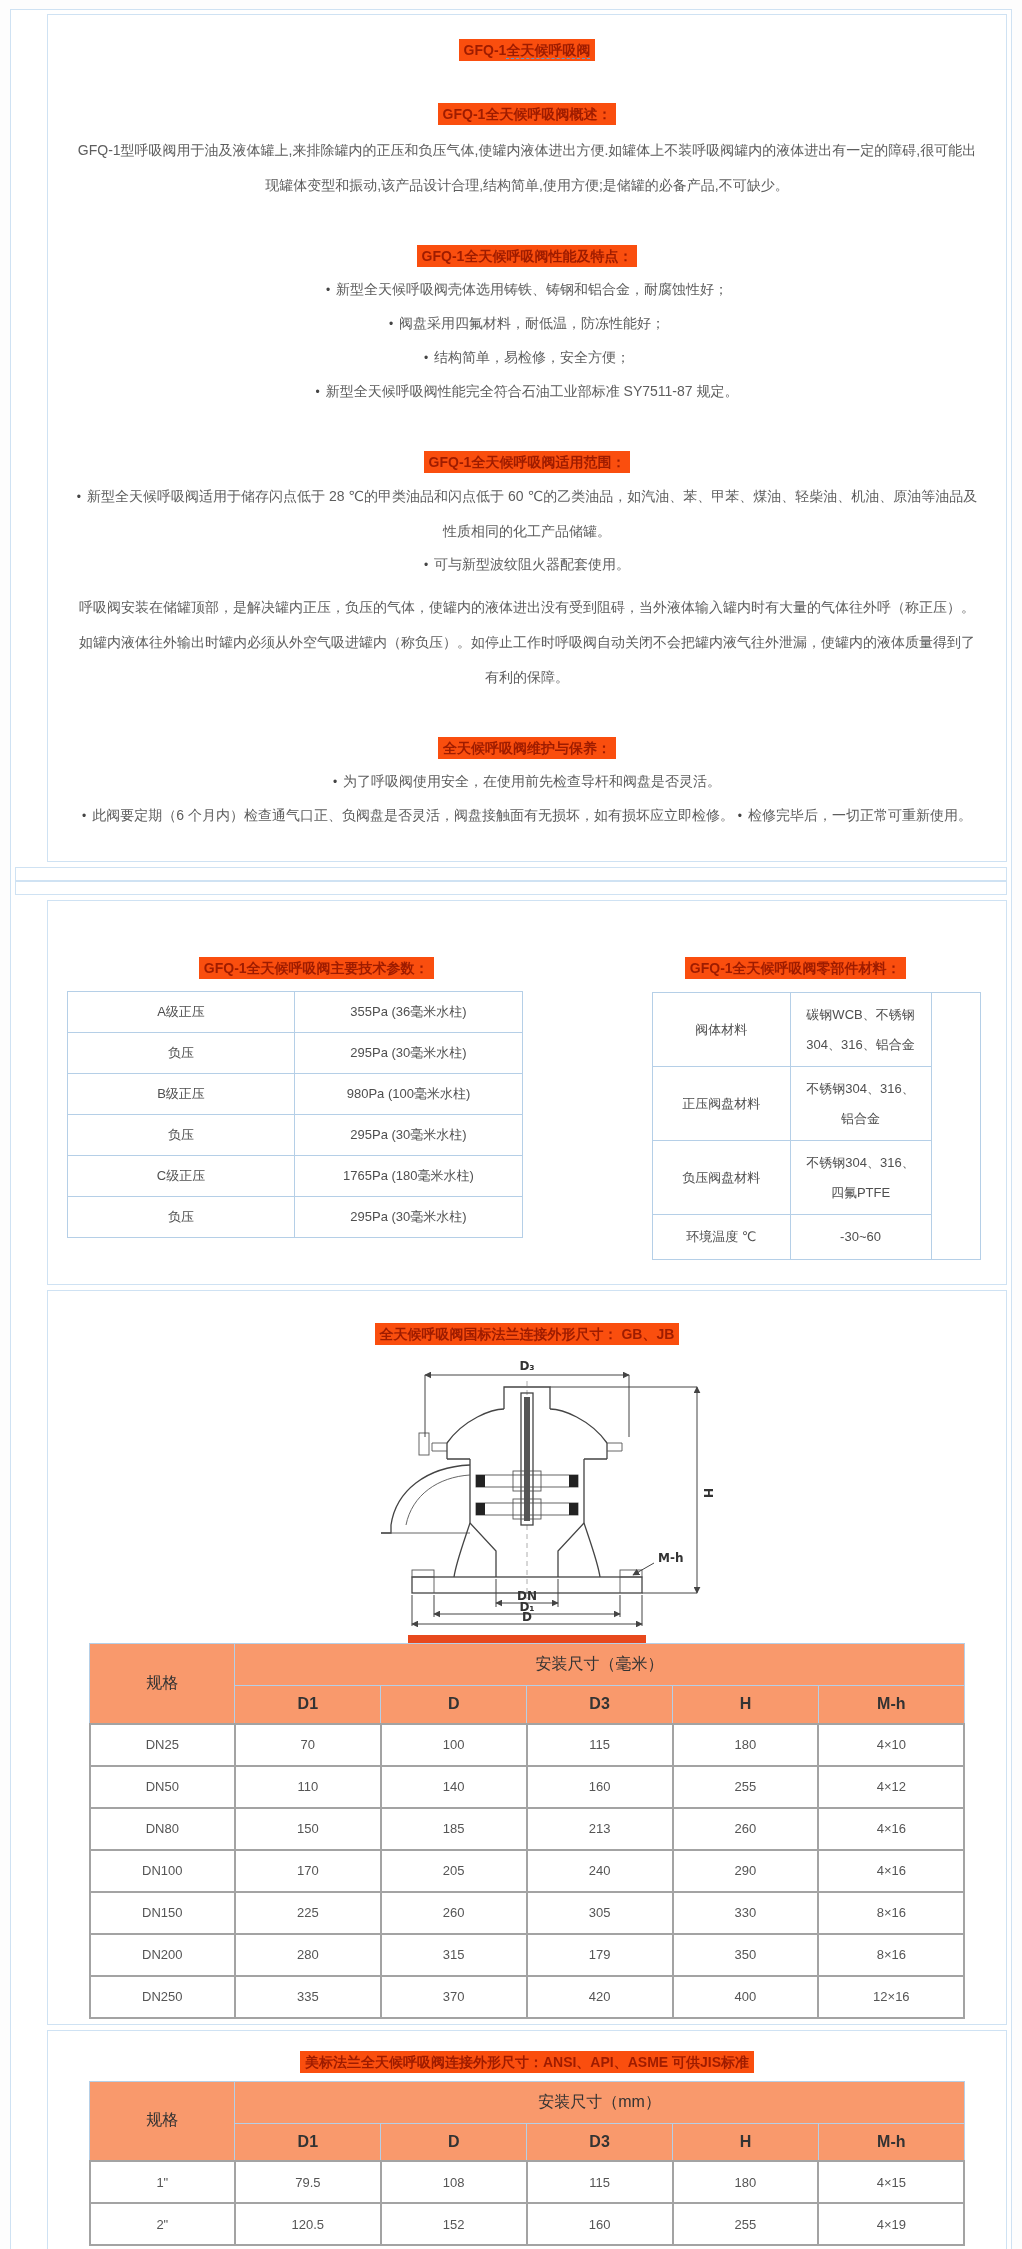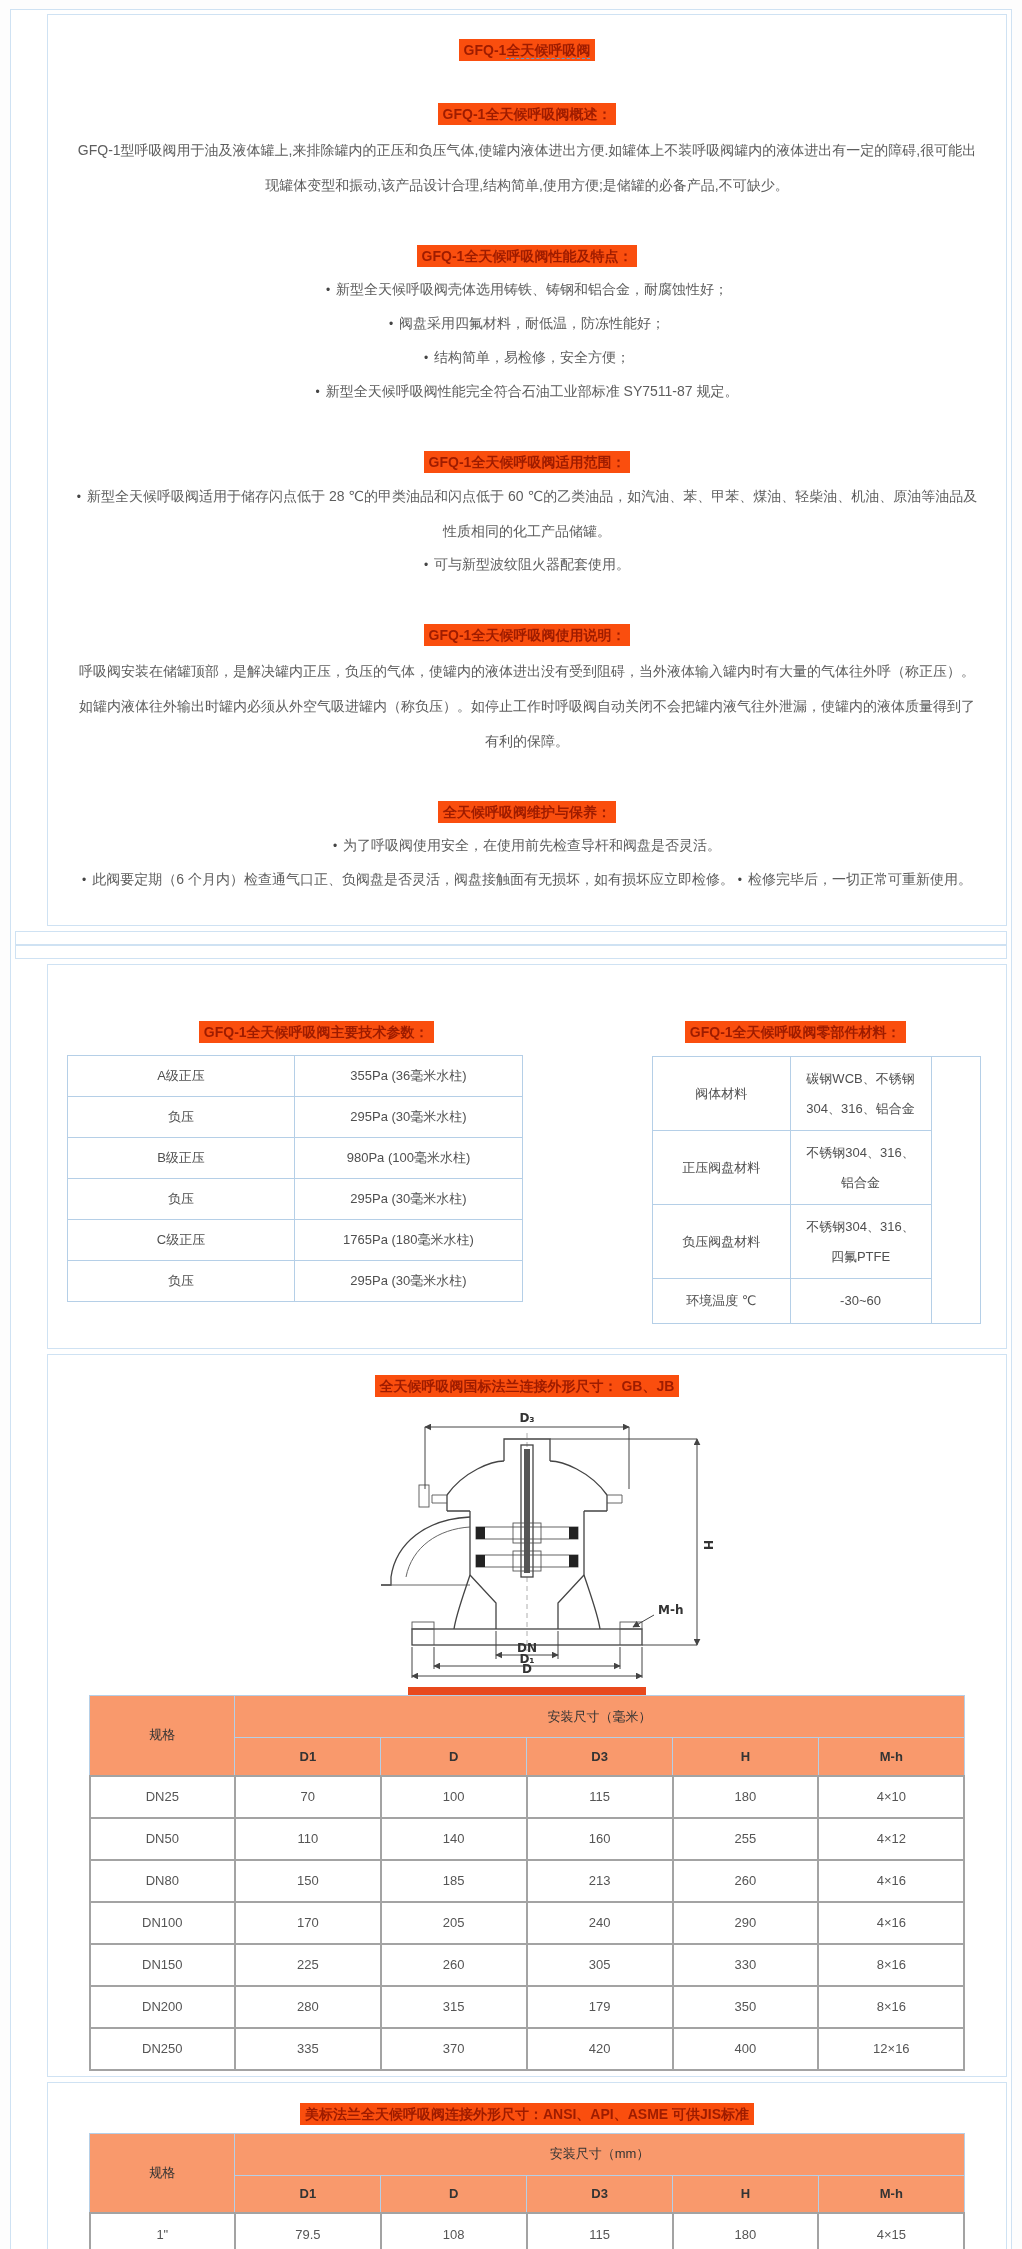--- a/index.html
+++ b/index.html
@@ -39,29 +39,29 @@
   .mat-table { width:78%; margin:13px 6% 0 16%; }
   .mat-table td {
     border:1px solid #b5cfe7; text-align:center; font-size:13px; color:#4f4f4f;
   }
   .mat-table .mlabel { width:42%; }
   .mat-table .mval  { width:43%; line-height:30px; padding:4px 14px; }
   .mat-table .mempty{ width:15%; }
   .mat-table tr.tall td { height:74px; }
   .mat-table tr.short td { height:45px; }
   
-  .box-gb { margin-top:20px; padding:20px 0 5px; text-align:center; }
+  .box-gb { margin-top:20px; padding:32px 0 5px; text-align:center; }
   .box-ansi { margin-top:8px; padding:10px 0 6px; text-align:center; }
   .diagram-wrap { margin:6px auto 0; width:470px; }
   .red-bar { width:238px; height:8px; background:#e8491d; margin:4px auto 0; }
   
   .dim-table { width:91.5%; margin:0 auto; }
   .dim-table th {
     background:#f9996c; border:1px solid #b5cfe7; font-weight:normal;
-    color:#333; font-size:13px;
+    color:#333; font-size:16px;
   }
   .dim-table thead tr:first-child th { height:42px; }
   .dim-table thead tr:last-child th { height:38px; }
   .dim-table th.speccol { width:16.6%; }
   .dim-table th.dimcol { width:16.68%;font-weight:bold; }
   .dim-table td {
     border:2px solid #a3a3a3; height:42px; text-align:center;
     font-size:13px; color:#555; background:#fff;
   }
   svg text { font-family:"DejaVu Sans",sans-serif; font-size:12px; fill:#333; font-weight:bold; }
@@ -91,23 +91,20 @@
     <p class="bullet-line"><span class="blt">•</span><span>阀盘采用四氟材料，耐低温，防冻性能好；</span></p>
     <p class="bullet-line"><span class="blt">•</span><span>结构简单，易检修，安全方便；</span></p>
     <p class="bullet-line"><span class="blt">•</span><span>新型全天候呼吸阀性能完全符合石油工业部标准 SY7511-87 规定。</span></p>
 
     <div class="section-head">
       <span class="banner">GFQ-1全天候呼吸阀适用范围：</span>
     </div>
     <p class="bullet-line" style="line-height:34px"><span class="blt">•</span><span>新型全天候呼吸阀适用于储存闪点低于 28 ℃的甲类油品和闪点低于 60 ℃的乙类油品，如汽油、苯、甲苯、煤油、轻柴油、机油、原油等油品及性质相同的化工产品储罐。</span></p>
     <p class="bullet-line"><span class="blt">•</span><span>可与新型波纹阻火器配套使用。</span></p>
 
-    <div class="section-head">
-      <span class="banner">GFQ-1全天候呼吸阀使用说明：</span>
-    </div>
     <p class="para">呼吸阀安装在储罐顶部，是解决罐内正压，负压的气体，使罐内的液体进出没有受到阻碍，当外液体输入罐内时有大量的气体往外呼（称正压）。如罐内液体往外输出时罐内必须从外空气吸进罐内（称负压）。如停止工作时呼吸阀自动关闭不会把罐内液气往外泄漏，使罐内的液体质量得到了有利的保障。</p>
 
     <div class="section-head">
       <span class="banner">全天候呼吸阀维护与保养：</span>
     </div>
     <p class="bullet-line"><span class="blt">•</span><span>为了呼吸阀使用安全，在使用前先检查导杆和阀盘是否灵活。</span></p>
     <p class="bullet-line"><span class="blt">•</span><span>此阀要定期（6 个月内）检查通气口正、负阀盘是否灵活，阀盘接触面有无损坏，如有损坏应立即检修。</span> <span class="blt">•</span><span>检修完毕后，一切正常可重新使用。</span></p>
   </section>
 
   <div class="spacer"></div>

